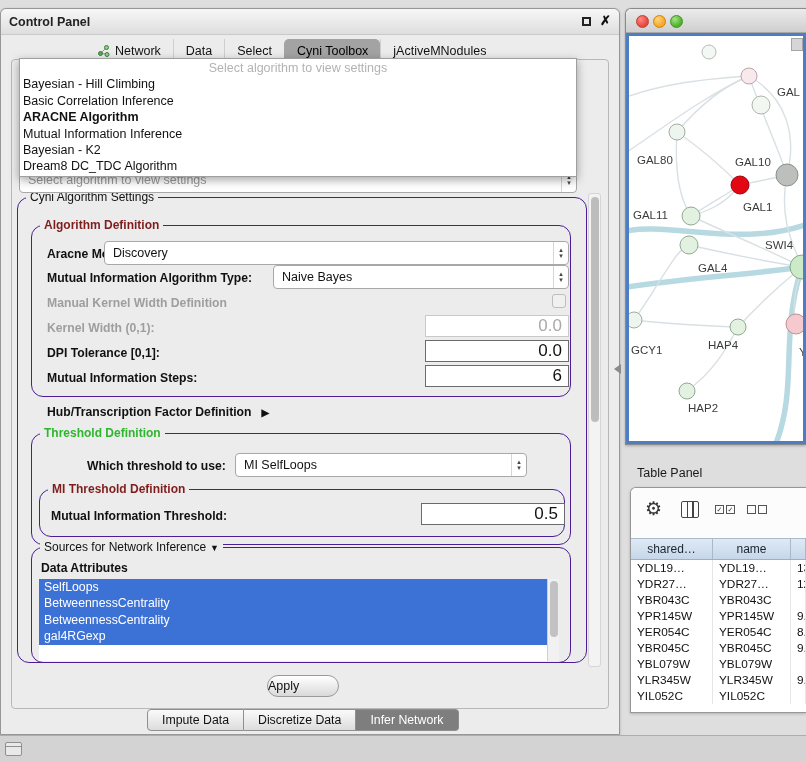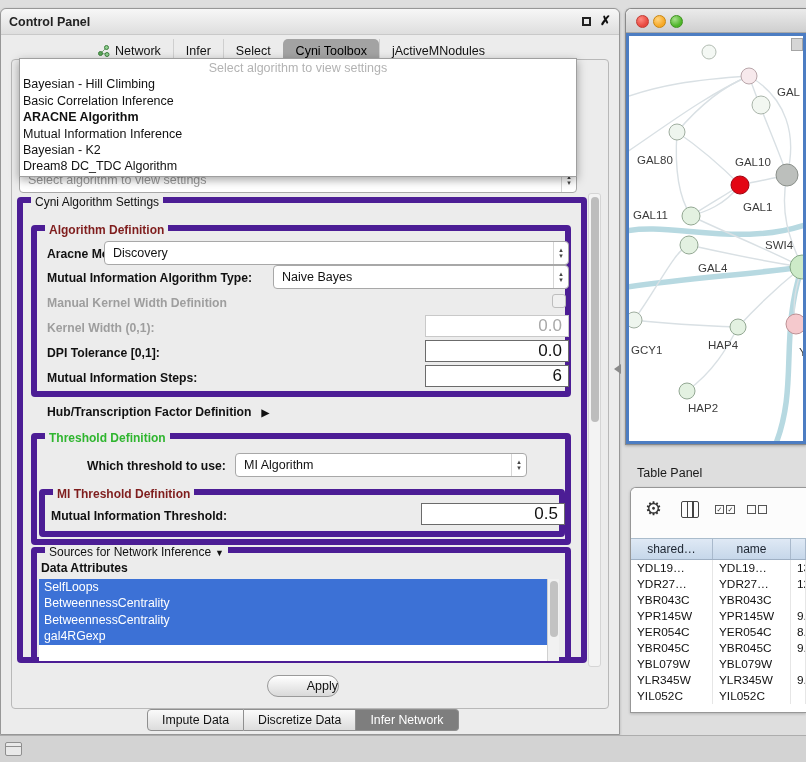--- a/index.html
+++ b/index.html
@@ -33,21 +33,21 @@
 .combo .ctext{flex:1;padding-left:8px;font-size:12.5px;white-space:nowrap;overflow:hidden}
 .combo .ctext.ph{color:#9a9a9a}
 .combo .cstep{width:15px;align-self:stretch;display:flex;flex-direction:column;align-items:center;justify-content:center;color:#444;border-left:1px solid #d6d6d6}
 .cstep span{font-size:7px;line-height:6px}
 .algo-combo{left:18px;top:158px;width:558px;height:26px}
 .combo-aracne{left:103px;top:232px;width:465px}
 .combo-mitype{left:272px;top:256px;width:296px}
 .combo-which{left:234px;top:444px;width:292px}
 
 
-.fs{position:absolute;border:6px solid #4c1d95;border-radius:4px}
+.fs{position:absolute;border:1px solid #4c1d95;border-radius:12px}
 .fs>.legend{position:absolute;top:-8px;left:8px;background:#ececec;padding:0 4px;font-size:12px;white-space:nowrap}
 .legend.blue{color:#7f1d1d;font-weight:bold}
 .legend.green{color:#2fb52f;font-weight:bold}
 .fs-main{left:16px;top:188px;width:570px;height:466px}
 .fs-algo{left:30px;top:216px;width:540px;height:172px}
 .fs-threshold{left:30px;top:424px;width:540px;height:112px}
 .fs-mi{left:38px;top:480px;width:526px;height:48px}
 .fs-sources{left:30px;top:538px;width:540px;height:116px}
 
 .lbl{position:absolute;font-weight:bold;font-size:12.2px;white-space:nowrap}
@@ -61,21 +61,21 @@
 
 
 .attr-list{position:absolute;left:38px;top:570px;width:520px;height:82px;background:#fff;overflow:hidden}
 .attr-item{height:16.4px;line-height:16.4px;background:#3c71d6;color:#fff;padding-left:5px;width:508px;font-size:12.3px;white-space:nowrap}
 .list-scroll{position:absolute;right:0;top:0;width:12px;height:100%;background:#f1f1f1;border-left:1px solid #d0d0d0}
 .list-thumb{position:absolute;left:1.5px;top:2px;width:8px;height:56px;background:#c2c2c2;border-radius:4px}
 
 .vscroll{position:absolute;left:587px;top:184px;width:13px;height:474px;background:#f3f3f3;border:1px solid #d5d5d5;border-radius:3px}
 .vthumb{position:absolute;left:1.5px;top:3px;width:8px;height:225px;background:#bdbdbd;border-radius:5px}
 
-.apply{position:absolute;left:266px;top:666px;width:72px;height:22px;border:1px solid #9a9a9a;border-radius:11px;background:linear-gradient(#fff,#d9d9d9);font-size:12.5px;font-family:inherit;text-align:right;line-height:20px}
+.apply{position:absolute;left:266px;top:666px;width:72px;height:22px;border:1px solid #9a9a9a;border-radius:11px;background:linear-gradient(#fff,#d9d9d9);font-size:12.5px;font-family:inherit;text-align:left;line-height:20px}
 
 .btabs{position:absolute;left:146px;top:700px;height:22px;display:flex}
 .btab{padding:0 14px;line-height:20px;border:1px solid #8f8f8f;border-left:none;background:linear-gradient(#fafafa,#dcdcdc);font-size:12.3px}
 .btab:first-child{border-left:1px solid #8f8f8f;border-radius:4px 0 0 4px}
 .btab:last-child{border-radius:0 4px 4px 0}
 .btab.active{background:#7e7e7e;color:#fff}
 
 
 .netwin{position:absolute;left:625px;top:8px;width:181px;height:437px;border:1px solid #8a8a8a;border-right:none;border-radius:6px 0 0 0;background:#fff;overflow:hidden;box-shadow:0 1px 3px rgba(0,0,0,.25)}
 .net-titlebar{position:absolute;left:0;top:0;width:100%;height:24px;background:linear-gradient(#ebebeb,#cfcfcf);border-bottom:1px solid #a8a8a8;border-radius:6px 0 0 0}
@@ -134,21 +134,21 @@
           <svg width="13" height="12" viewBox="0 0 13 12">
               <path d="M3.5 8.5 L9 3 M3.5 8.5 L9.5 9" stroke="#7aa77a" stroke-width="1"></path>
               <circle cx="3.5" cy="8.5" r="2" fill="#59a659" stroke="#3c7d3c"></circle>
               <circle cx="9.5" cy="2.5" r="2" fill="#8fd08f" stroke="#3c7d3c"></circle>
               <circle cx="10" cy="9.5" r="2" fill="#8fd08f" stroke="#3c7d3c"></circle>
             </svg>
         </span>
         <span>Network</span>
       </div>
       <div class="cp-tab">
-          <span>Infer</span>
+          <span>Data</span>
         </div>
       <div class="cp-tab">
           <span>Select</span>
         </div>
       <div class="cp-tab active">
           <span>Cyni Toolbox</span>
         </div>
       <div class="cp-tab">
           <span>jActiveMNodules</span>
         </div>
@@ -208,21 +208,21 @@
 
     <div class="hub-row">
       <span>Hub/Transcription Factor Definition</span><span class="arr">▶</span>
     </div>
 
     <div class="fs fs-threshold">
       <span class="legend green">Threshold Definition</span>
     </div>
     <span class="lbl" style="left:86px;top:450px">Which threshold to use:</span>
     <div class="combo combo-which">
-      <span class="ctext">MI Algorithm</span>
+      <span class="ctext">MI SelfLoops</span>
       <span class="cstep">
           <span>▴</span>
           <span>▾</span>
         </span>
     </div>
     <div class="fs fs-mi">
       <span class="legend blue">MI Threshold Definition</span>
     </div>
     <span class="lbl" style="left:50px;top:500px">Mutual Information Threshold:</span>
     <div class="tinput" style="left:420px;top:494px;width:144px">0.5</div>

